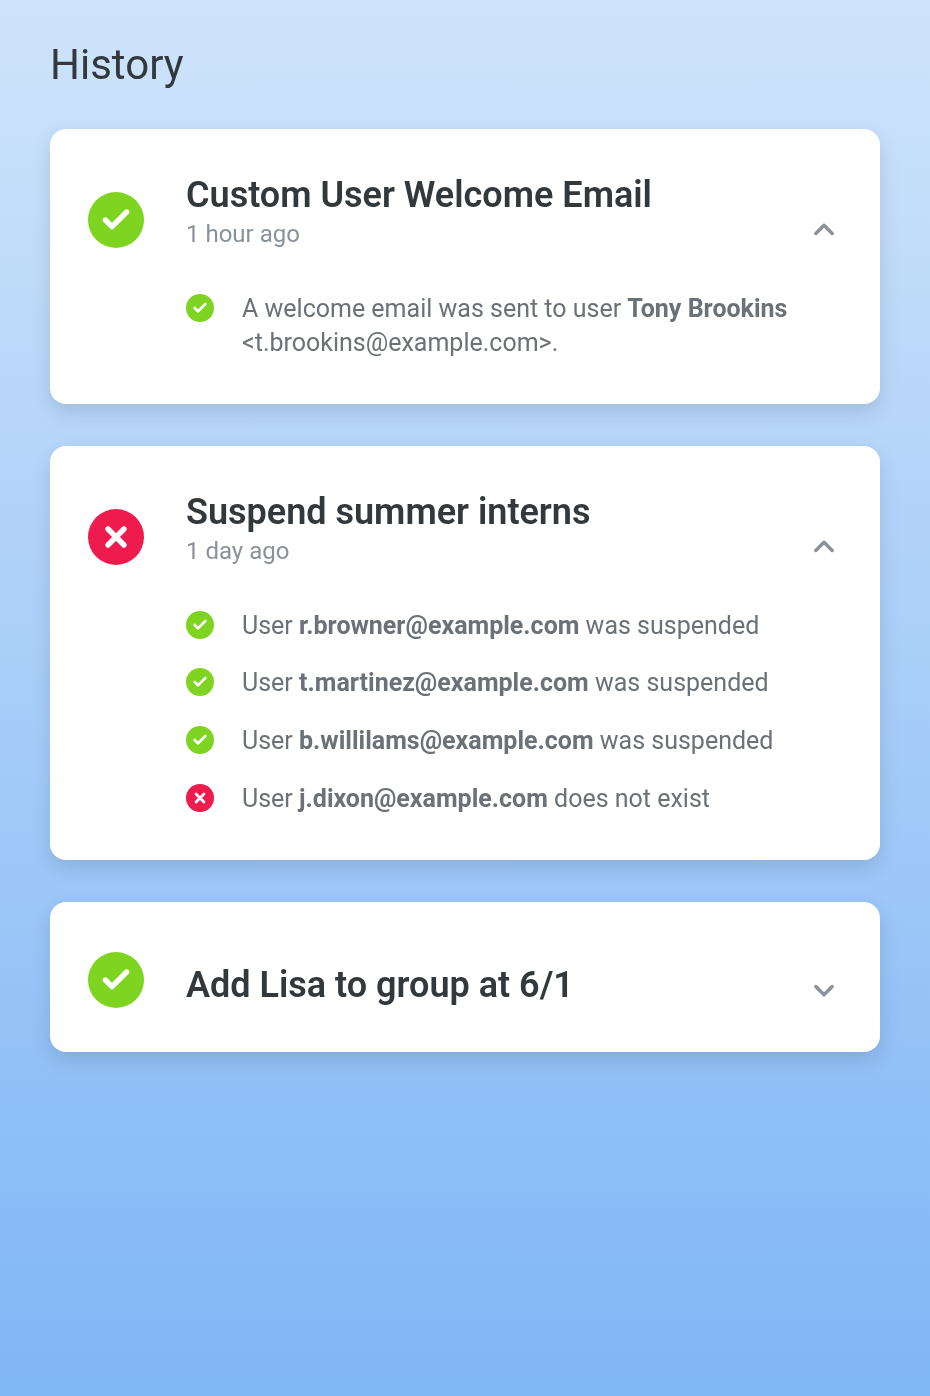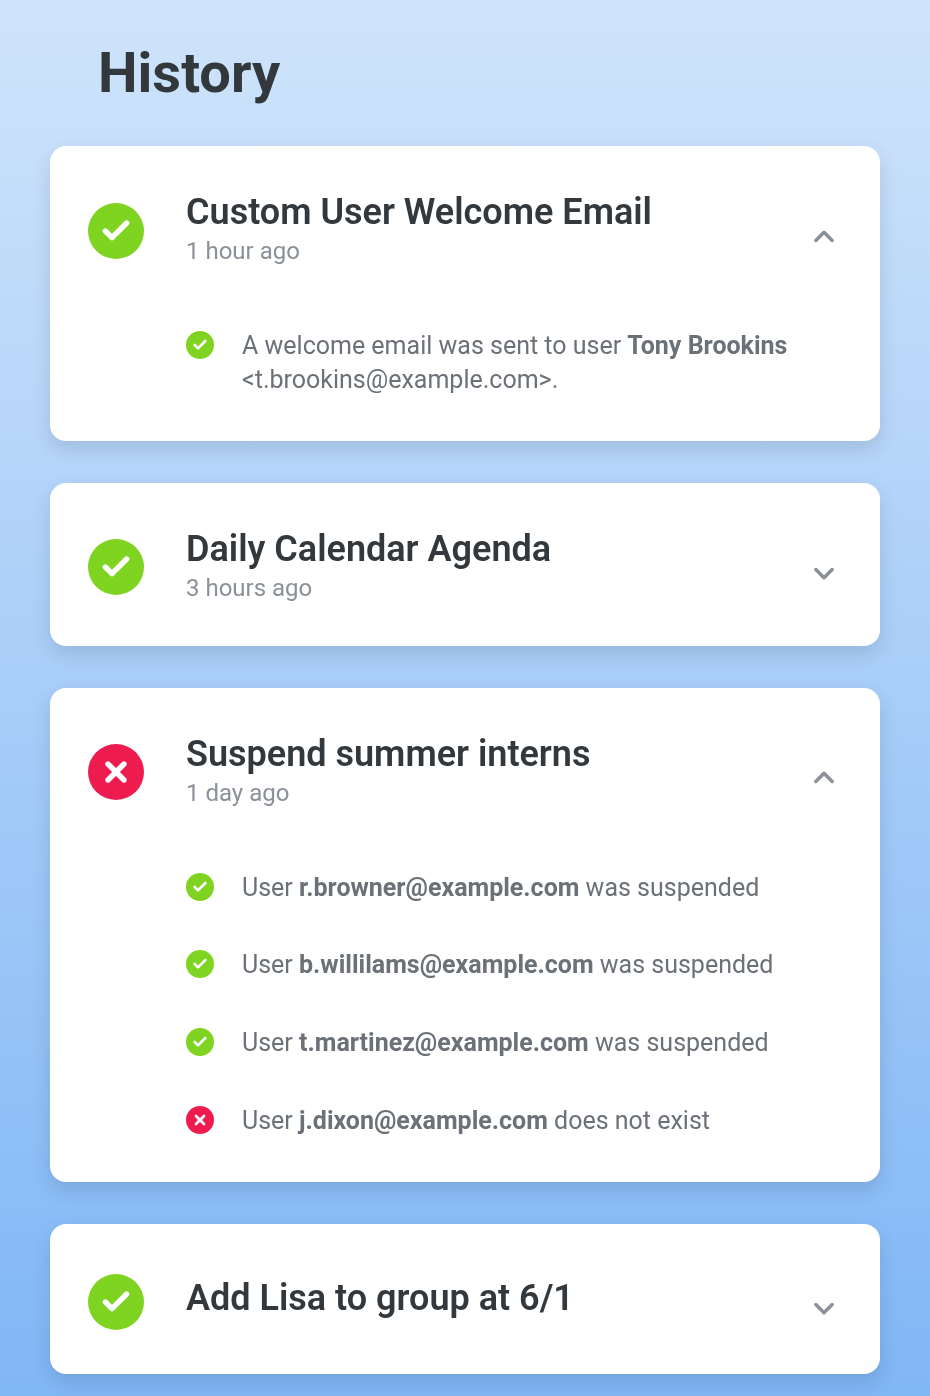--- a/index.html
+++ b/index.html
@@ -9,40 +9,39 @@
     }
     body {
       font-family: -apple-system, BlinkMacSystemFont, "Segoe UI", Roboto, Helvetica, Arial, sans-serif;
       background: linear-gradient(180deg, #cfe4fb 0%, #7fb6f6 100%);
       width: 930px;
       min-height: 1396px;
       border-radius: 40px;
       padding: 40px 50px;
     }
     .page-title {
-      font-size: 56px;
-      font-weight: 700;
+      font-size: 42px;
+      font-weight: 400;
       color: #33383d;
       margin-bottom: 40px;
-      margin-left: 48px;
     }
     .cards {
       display: flex;
       flex-direction: column;
       gap: 42px;
     }
     .card {
       background: #fff;
       border-radius: 16px;
       padding: 44px 38px 44px 38px;
       box-shadow: 0 8px 20px rgba(0,0,0,0.12);
     }
     .card-header {
       display: flex;
-      align-items: center;
+      align-items: flex-end;
       gap: 42px;
     }
     .status-icon {
       flex-shrink: 0;
       width: 56px;
       height: 56px;
       border-radius: 50%;
       display: flex;
       align-items: center;
       justify-content: center;
@@ -82,21 +81,20 @@
       margin-top: 44px;
       margin-left: 98px; 
       display: flex;
       flex-direction: column;
       gap: 24px;
     }
     .detail-row {
       display: flex;
       align-items: flex-start;
       gap: 28px;
-      margin-top: 20px;
     }
     .small-status {
       flex-shrink: 0;
       width: 28px;
       height: 28px;
       border-radius: 50%;
       display: flex;
       align-items: center;
       justify-content: center;
       margin-top: 2px;
@@ -143,38 +141,20 @@
             <svg viewBox="0 0 24 24" fill="none" stroke="#fff" stroke-width="4" stroke-linecap="round" stroke-linejoin="round">
               <path d="M4 12l5 5L20 6"></path>
             </svg>
           </div>
           <div class="detail-text">A welcome email was sent to user <b>Tony Brookins</b> &lt;t.brookins@example.com&gt;.</div>
         </div>
       </div>
     </div>
     <div class="card">
       <div class="card-header">
-        <div class="status-icon success">
-          <svg viewBox="0 0 24 24" fill="none" stroke="#fff" stroke-width="4" stroke-linecap="round" stroke-linejoin="round">
-            <path d="M4 12l5 5L20 6"></path>
-          </svg>
-        </div>
-        <div class="header-text">
-          <div class="card-title">Daily Calendar Agenda</div>
-          <div class="card-time">3 hours ago</div>
-        </div>
-        <div class="chevron">
-          <svg viewBox="0 0 24 24" fill="none" stroke="currentColor" stroke-width="3" stroke-linecap="round" stroke-linejoin="round">
-            <path d="M5 9l7 7 7-7"></path>
-          </svg>
-        </div>
-      </div>
-    </div>
-    <div class="card">
-      <div class="card-header">
         <div class="status-icon error">
           <svg viewBox="0 0 24 24" fill="none" stroke="#fff" stroke-width="4" stroke-linecap="round" stroke-linejoin="round">
             <path d="M6 6l12 12M18 6L6 18"></path>
           </svg>
         </div>
         <div class="header-text">
           <div class="card-title">Suspend summer interns</div>
           <div class="card-time">1 day ago</div>
         </div>
         <div class="chevron">
@@ -191,29 +171,29 @@
             </svg>
           </div>
           <div class="detail-text">User <b>r.browner@example.com</b> was suspended</div>
         </div>
         <div class="detail-row">
           <div class="small-status success">
             <svg viewBox="0 0 24 24" fill="none" stroke="#fff" stroke-width="4" stroke-linecap="round" stroke-linejoin="round">
               <path d="M4 12l5 5L20 6"></path>
             </svg>
           </div>
+          <div class="detail-text">User <b>t.martinez@example.com</b> was suspended</div>
+        </div>
+        <div class="detail-row">
+          <div class="small-status success">
+            <svg viewBox="0 0 24 24" fill="none" stroke="#fff" stroke-width="4" stroke-linecap="round" stroke-linejoin="round">
+              <path d="M4 12l5 5L20 6"></path>
+            </svg>
+          </div>
           <div class="detail-text">User <b>b.willilams@example.com</b> was suspended</div>
-        </div>
-        <div class="detail-row">
-          <div class="small-status success">
-            <svg viewBox="0 0 24 24" fill="none" stroke="#fff" stroke-width="4" stroke-linecap="round" stroke-linejoin="round">
-              <path d="M4 12l5 5L20 6"></path>
-            </svg>
-          </div>
-          <div class="detail-text">User <b>t.martinez@example.com</b> was suspended</div>
         </div>
         <div class="detail-row">
           <div class="small-status error">
             <svg viewBox="0 0 24 24" fill="none" stroke="#fff" stroke-width="4" stroke-linecap="round" stroke-linejoin="round">
               <path d="M6 6l12 12M18 6L6 18"></path>
             </svg>
           </div>
           <div class="detail-text">User <b>j.dixon@example.com</b> does not exist</div>
         </div>
       </div>

